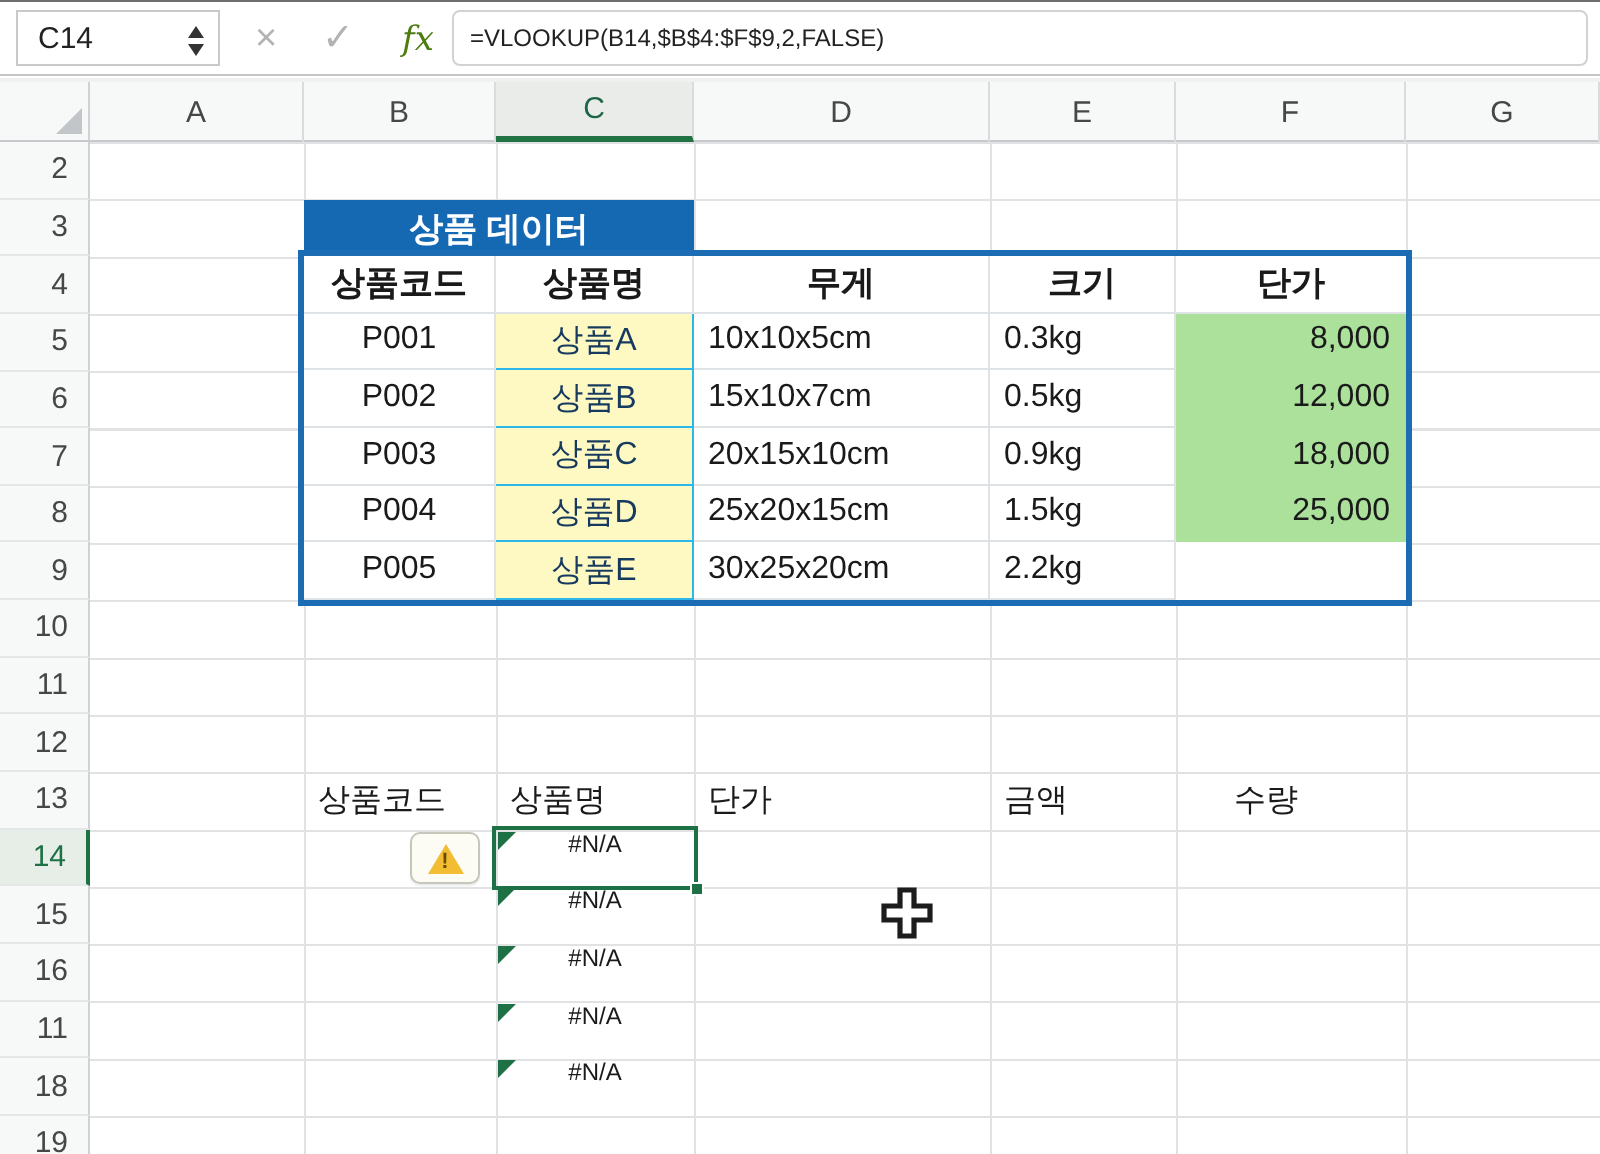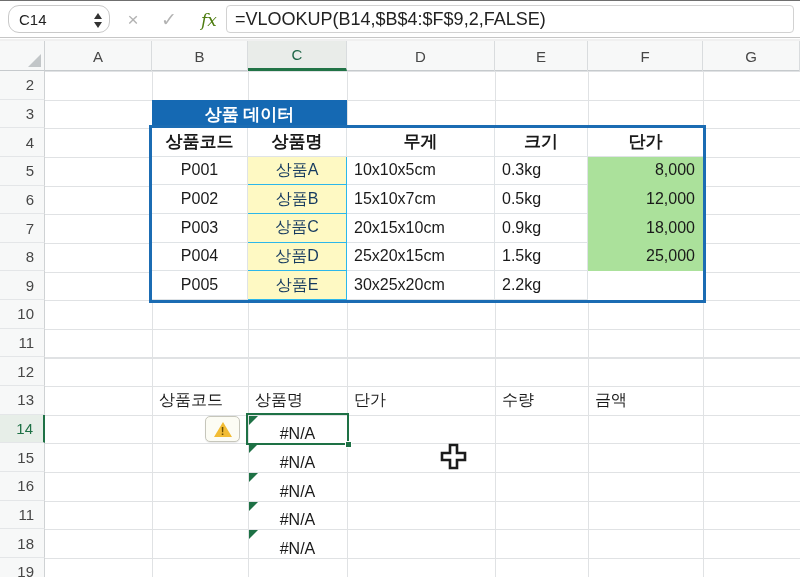--- a/index.html
+++ b/index.html
@@ -1,29 +1,29 @@
 <!DOCTYPE html>
 <html><head>
 <meta charset="utf-8">
 <style>
   * { margin:0; padding:0; box-sizing:border-box; }
   body { font-family:"Liberation Sans","DejaVu Sans",sans-serif; }
   #app { position:relative; width:800px; height:577px; background:#fff; overflow:hidden; border-top:1px solid #6f6f6f; }
 
   
   #formula-bar { position:absolute; left:0; top:0; width:800px; height:37px; background:#fff; border-bottom:1px solid #c6c6c6; }
-  #name-box { position:absolute; left:8px; top:4px; width:102px; height:28px; border:1px solid #c9c9c9; border-radius:11px; background:#fff; font-size:15px; color:#222; display:flex; align-items:center; padding-left:10px; }
+  #name-box { position:absolute; left:8px; top:4px; width:102px; height:28px; border:1px solid #c9c9c9; border-radius:0; background:#fff; font-size:15px; color:#222; display:flex; align-items:center; padding-left:10px; }
   #name-spinner { position:absolute; right:5px; top:4px; width:12px; height:20px; display:flex; flex-direction:column; justify-content:center; gap:3px; align-items:center; }
   .spin-up { width:0; height:0; border-left:4px solid transparent; border-right:4px solid transparent; border-bottom:6px solid #333; }
   .spin-down { width:0; height:0; border-left:4px solid transparent; border-right:4px solid transparent; border-top:6px solid #333; }
   .fb-icon { position:absolute; top:0; height:37px; display:flex; align-items:center; justify-content:center; font-size:19px; color:#b3b3b3; width:30px; }
   #cancel-icon { left:118px; }
   #confirm-icon { left:154px; }
   #fx-icon { left:192px; width:34px; color:#4d7c0f; font-size:17px; font-style:italic; font-family:"DejaVu Serif","Liberation Serif",serif; }
-  #formula-input { position:absolute; left:226px; top:4px; width:568px; height:28px; border:1px solid #d2d2d2; border-radius:4px; background:#fff; font-size:18px; color:#222; display:flex; align-items:center; padding-left:8px; white-space:nowrap; overflow:hidden; }
+  #formula-input { position:absolute; left:226px; top:4px; width:568px; height:28px; border:1px solid #d2d2d2; border-radius:4px; background:#fff; font-size:12px; color:#222; display:flex; align-items:center; padding-left:8px; white-space:nowrap; overflow:hidden; }
   #divider-strip { position:absolute; left:0; top:38px; width:800px; height:2px; background:#f0f0f0; }
 
   
   #corner-box { position:absolute; left:0; top:40px; width:45px; height:30px; background:#f7f8f8; border-right:1px solid #cfd2d4; border-bottom:1px solid #c6cacd; }
   #corner-tri { position:absolute; right:3px; bottom:3px; width:0; height:0; border-bottom:13px solid #c2c6c8; border-left:13px solid transparent; }
   #col-headers { position:absolute; left:45px; top:40px; width:755px; height:30px; display:flex; background:#f7f8f8; border-bottom:1px solid #c6cacd; }
   .col-h { height:30px; display:flex; align-items:center; justify-content:center; font-size:15px; color:#474747; border-right:1px solid #d9dcde; }
   .col-h.sel { background:#e9ece9; color:#1e6647; border-bottom:3px solid #217346; }
 
   
@@ -58,21 +58,21 @@
   .pt-name { justify-content:center; background:#fef9c3; color:#163a5f; border-right-color:#2cb7ea; border-bottom-color:#2cb7ea; }
   .pt-size, .pt-weight { padding-left:7px; }
   .pt-price { justify-content:flex-end; padding-right:8px; background:#abe19b; border-right-color:#abe19b; border-bottom-color:#abe19b; }
 
   
   #lookup-headers { position:absolute; left:107px; top:315px; width:551px; height:29px; display:flex; }
   .lk-h { height:29px; display:flex; align-items:center; padding-left:7px; font-size:16px; color:#1a1a1a; }
 
   
   #na-col { position:absolute; left:203px; top:343.8px; width:99px; }
-  .na-cell { position:relative; width:99px; height:28.65px; display:flex; align-items:flex-end; justify-content:center; font-size:16px; color:#1a1a1a; }
+  .na-cell { position:relative; width:99px; height:28.65px; display:flex; align-items:flex-start; justify-content:center; font-size:12px; color:#1a1a1a; }
   .err-tri { position:absolute; left:1px; top:1px; width:0; height:0; border-top:9px solid #1e7145; border-right:9px solid transparent; }
 
   
   #sel-cell { position:absolute; left:201px; top:342px; width:103px; height:32px; border:2px solid #1e7145; background:transparent; }
   #fill-handle { position:absolute; right:-5px; bottom:-5px; width:7px; height:7px; background:#1e7145; border:1px solid #fff; }
 
   
   #warn-btn { position:absolute; left:160px; top:345px; width:35px; height:26px; background:#fcfcf4; border:1px solid #c6c6bb; border-radius:5px; display:flex; align-items:center; justify-content:center; box-shadow:0 1px 1px rgba(0,0,0,0.08); }
   #warn-tri { position:relative; width:0; height:0; border-left:9px solid transparent; border-right:9px solid transparent; border-bottom:15px solid #f2bc33; }
   #warn-bang { position:absolute; left:-2px; top:3px; width:4px; text-align:center; font-size:11px; font-weight:bold; color:#6b4e00; }
@@ -175,22 +175,22 @@
       <div class="pt-cell pt-code">P005</div>
       <div class="pt-cell pt-name">상품E</div>
       <div class="pt-cell pt-size">30x25x20cm</div>
       <div class="pt-cell pt-weight">2.2kg</div>
     </div>
 
     <div id="lookup-headers">
       <div class="lk-h" style="width:96px">상품코드</div>
       <div class="lk-h" style="width:99px">상품명</div>
       <div class="lk-h" style="width:148px">단가</div>
+      <div class="lk-h" style="width:115px">금액</div>
       <div class="lk-h" style="width:93px">수량</div>
-      <div class="lk-h" style="width:115px">금액</div>
     </div>
 
     <div id="na-col">
       <div class="na-cell">
         <div class="err-tri"></div>
         <span>#N/A</span>
       </div>
       <div class="na-cell">
         <div class="err-tri"></div>
         <span>#N/A</span>

